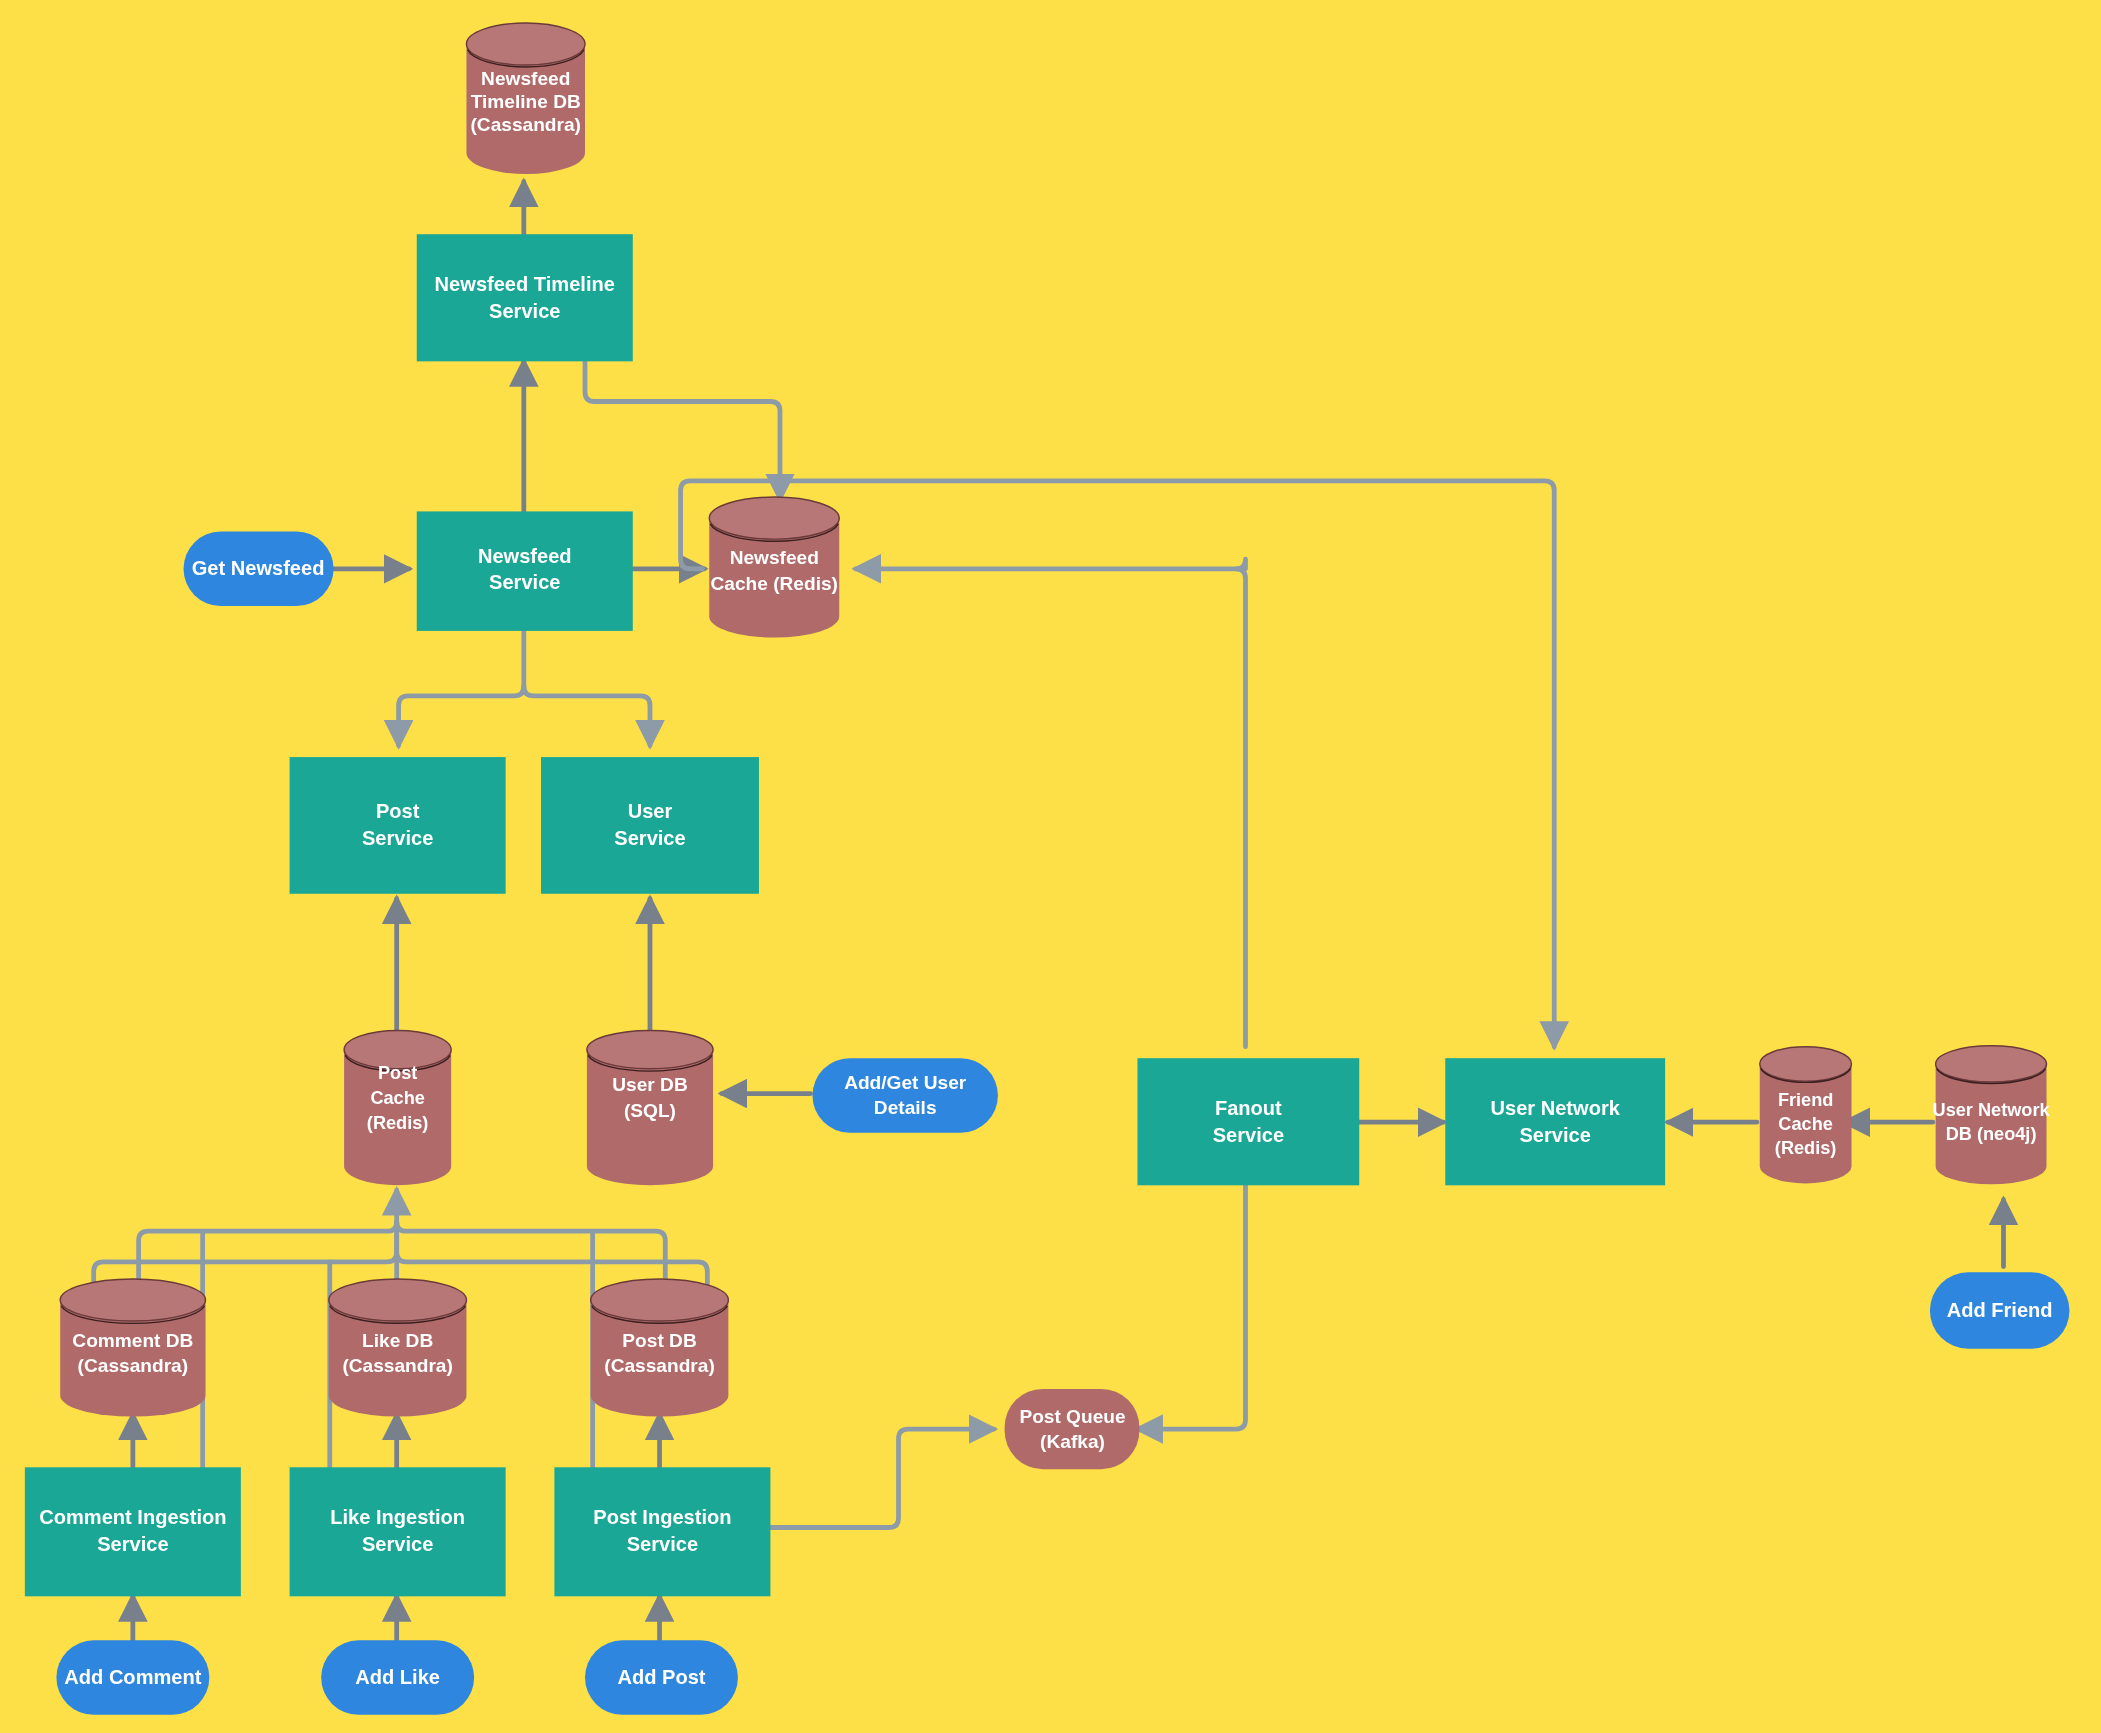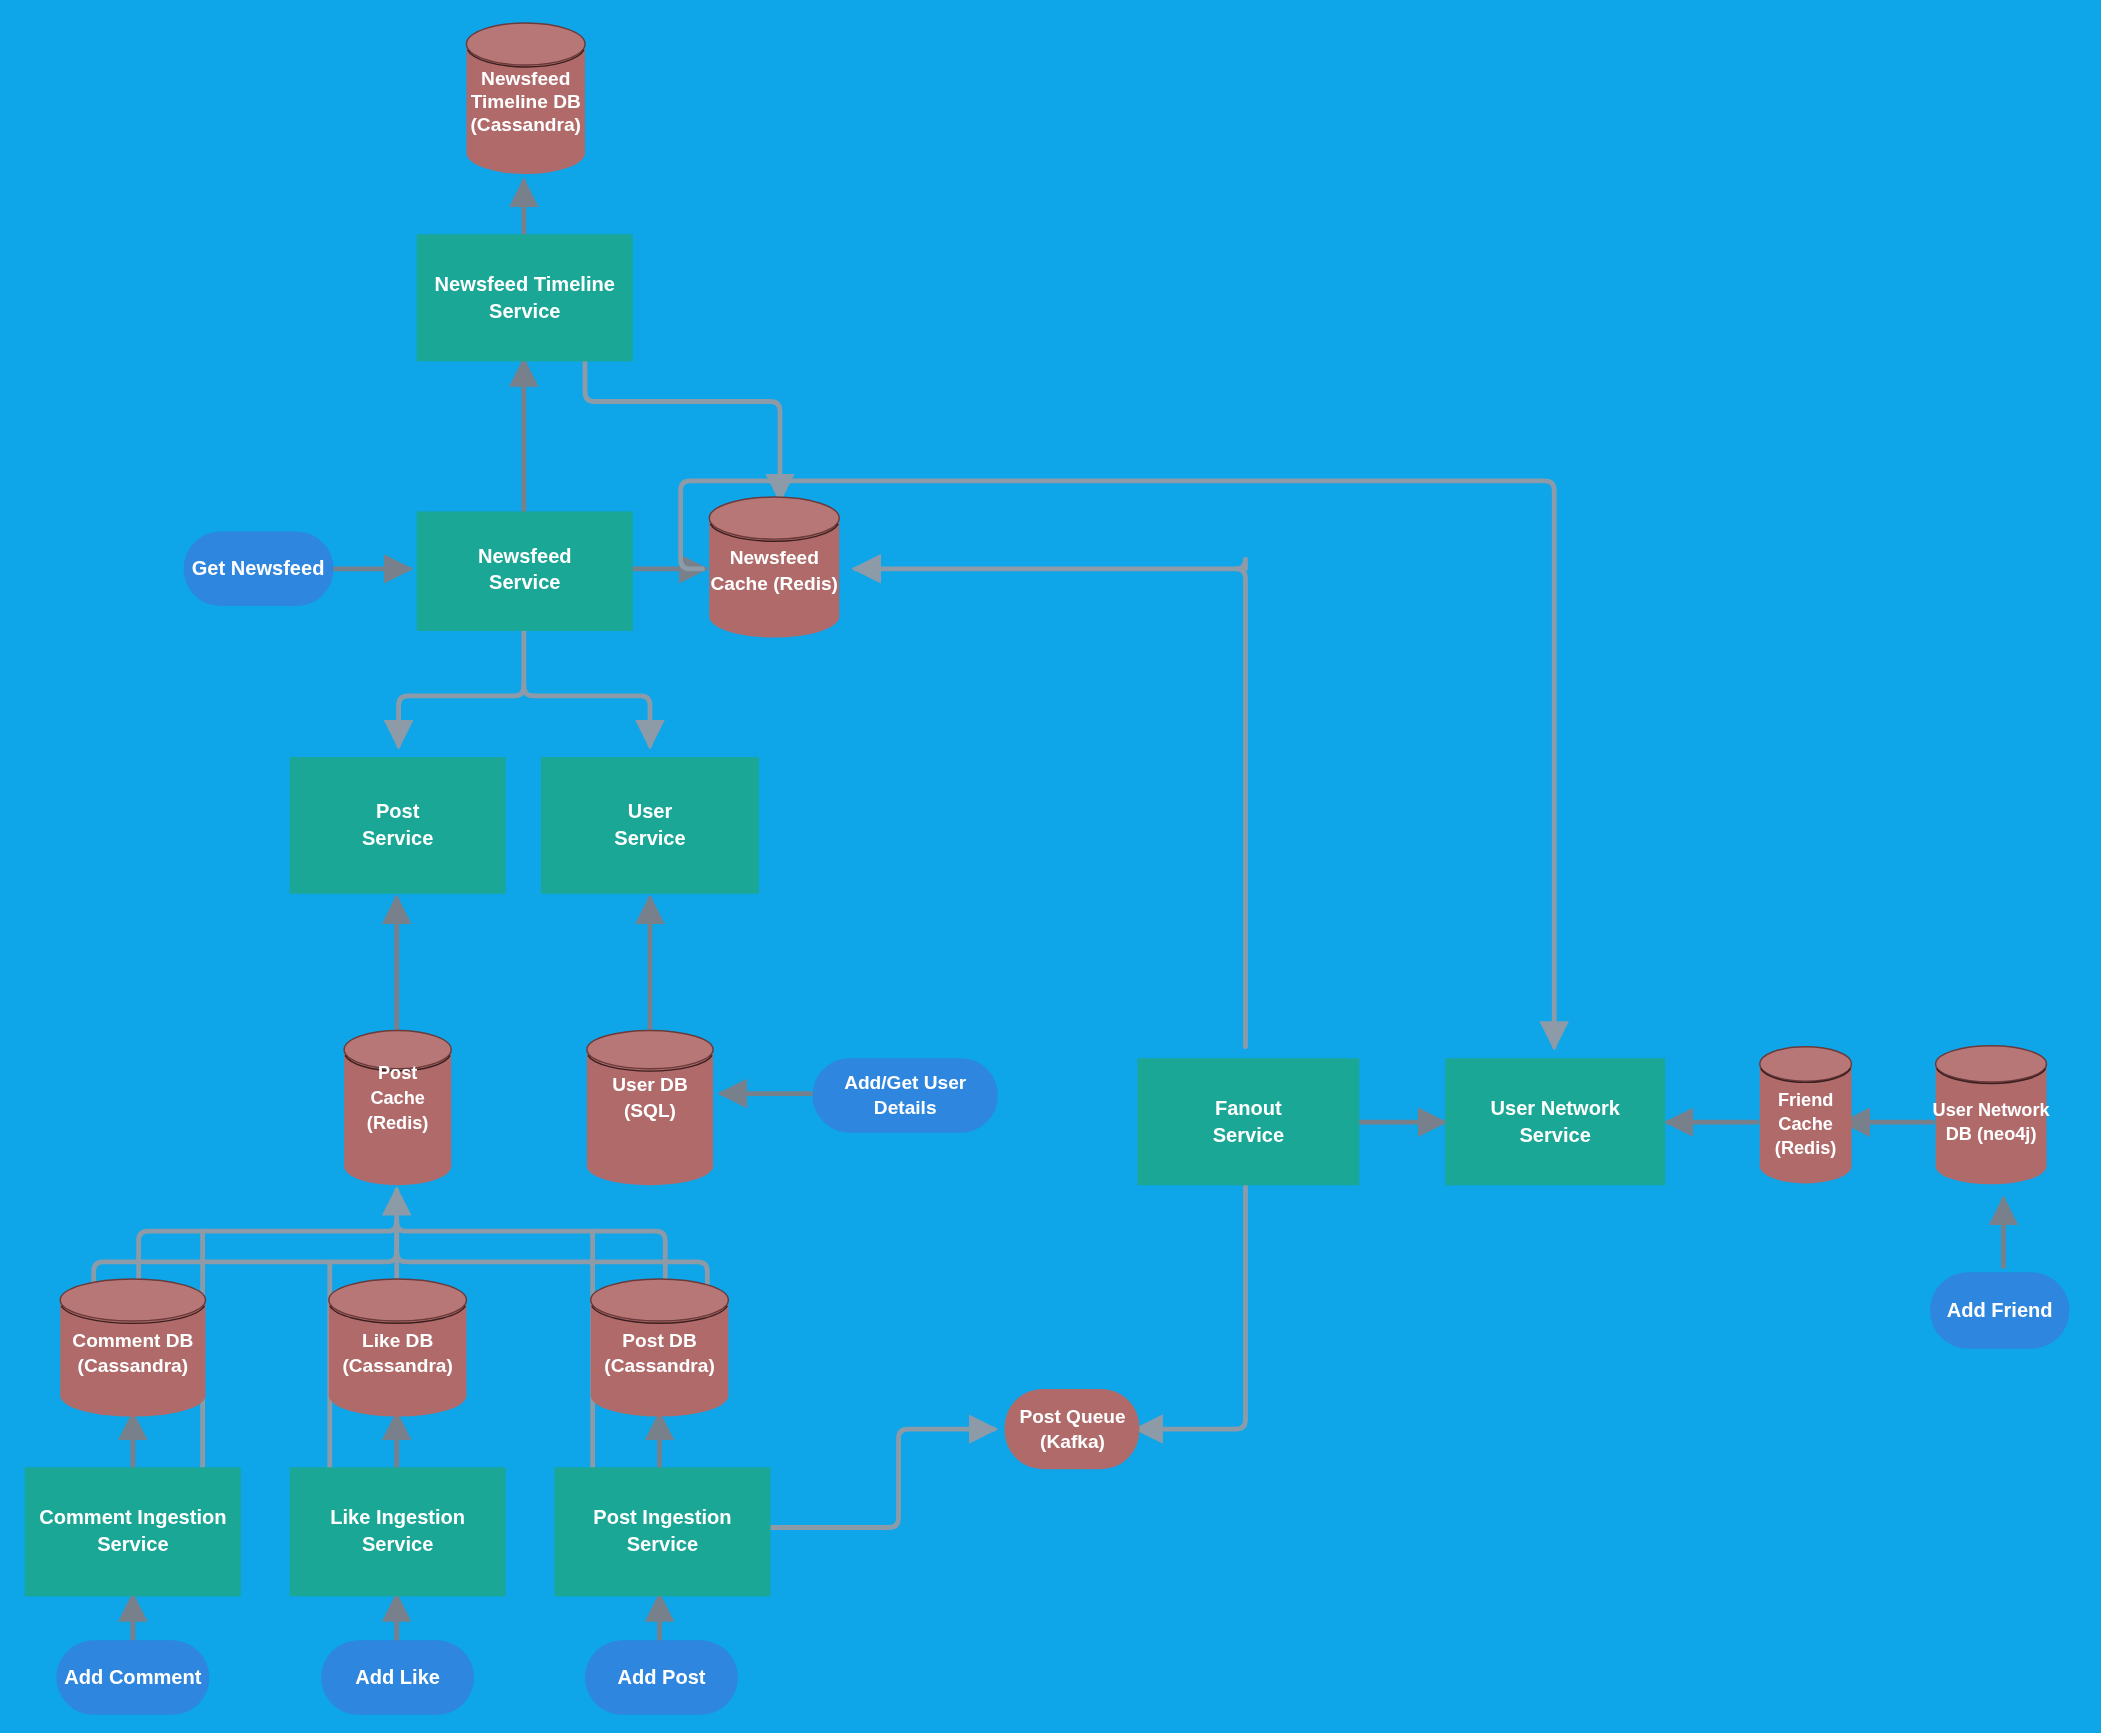--- a/index.html
+++ b/index.html
@@ -1,17 +1,17 @@
 <!DOCTYPE html>
 <html><head>
 <meta charset="utf-8">
 <style>
   html,body{margin:0;padding:0;background:#000;}
   body{width:2101px;height:1734px;overflow:hidden;font-family:"Liberation Sans",sans-serif;}
-  #stage{position:relative;width:2101px;height:1734px;background:#0ea5e9;}
+  #stage{position:relative;width:2101px;height:1734px;background:#fde047;}
   svg.diagram{position:absolute;top:0;left:0;width:2101px;height:1734px;display:block;}
   .node-label{fill:#ffffff;font-family:"Liberation Sans",sans-serif;font-weight:bold;text-anchor:middle;dominant-baseline:middle;}
   .lbl-21{font-size:21px;}
   .lbl-20{font-size:20px;}
   .lbl-19{font-size:19px;}
   .edge{fill:none;stroke:#8d9ba8;stroke-width:5;stroke-linecap:round;stroke-linejoin:round;}
   .edge-dark{fill:none;stroke:#78808c;stroke-width:5;stroke-linecap:round;stroke-linejoin:round;}
   .cyl-body{fill:#b06a6a;}
   .cyl-top{fill:#b87777;stroke:#6b3a3a;stroke-width:1.5;}
   .cyl-arc{fill:none;stroke:#3a1f1f;stroke-width:1.5;}

